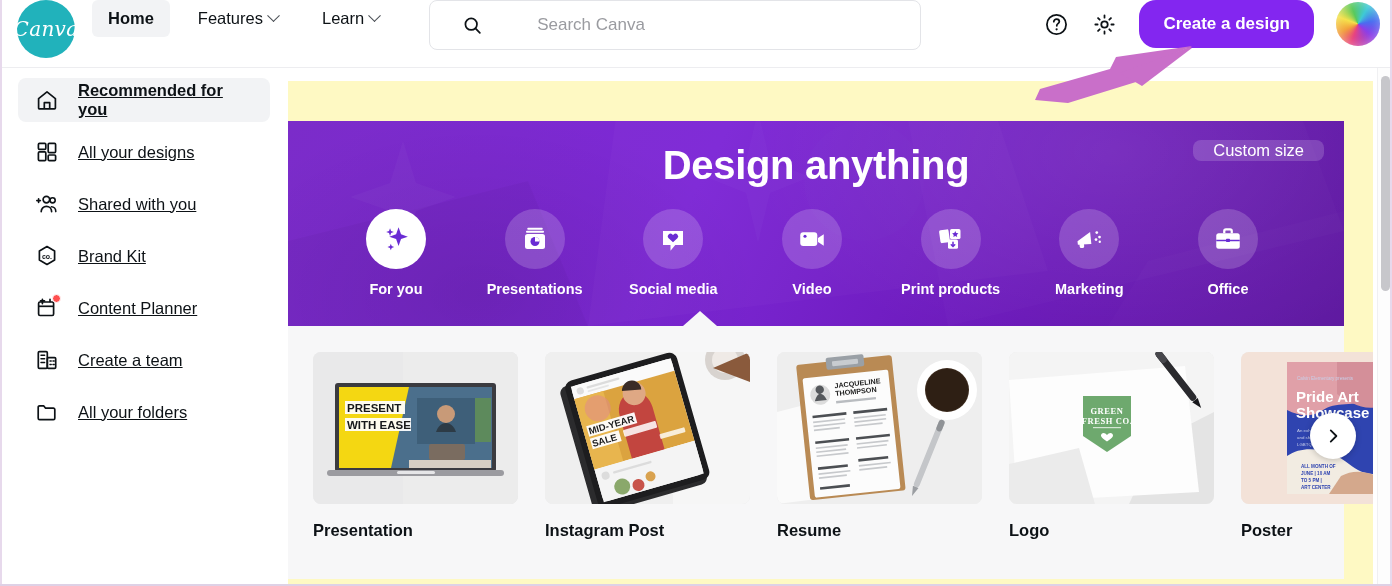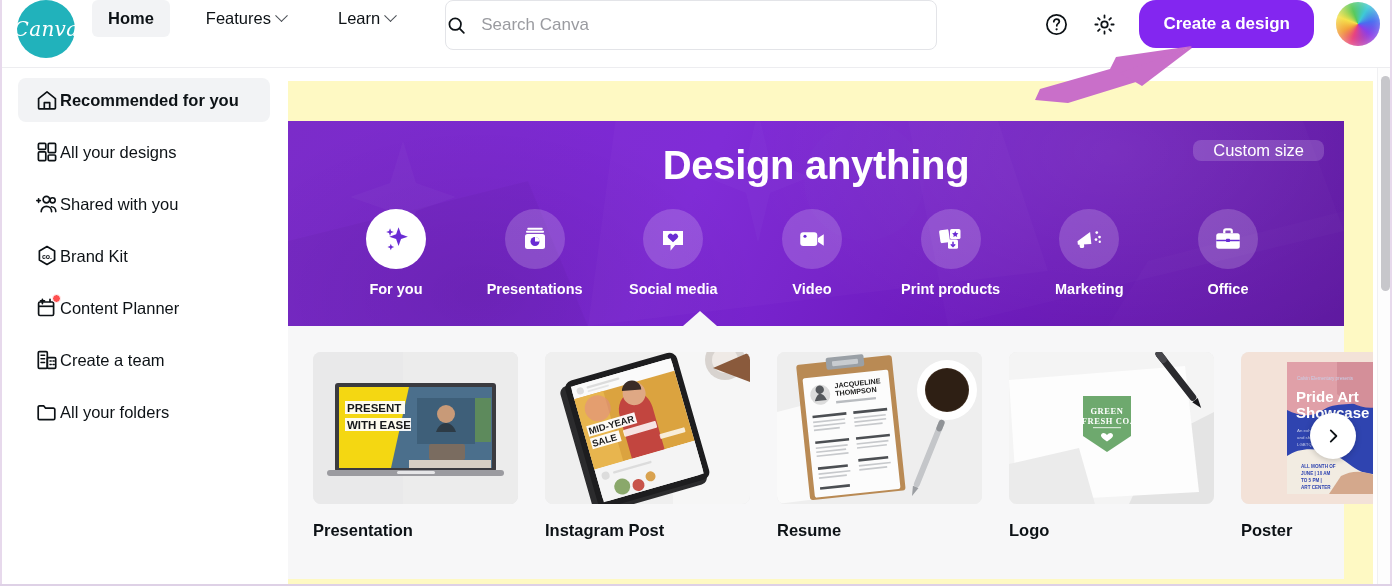--- a/index.html
+++ b/index.html
@@ -21,39 +21,40 @@
     z-index: 20;
   }
   .logo-wrap { width: 92px; display:flex; align-items:center; justify-content:center; }
   .logo {
     width: 58px; height: 58px; border-radius: 50%;
     background: #21b2bb;
     display:flex; align-items:center; justify-content:center;
     color:#fff; font-family:"DejaVu Serif", serif; font-style:italic;
     font-size: 20px; letter-spacing:0.3px;
   }
-  .nav { display:flex; align-items:center; gap: 20px; }
+  .nav { display:flex; align-items:center; gap: 12px; }
   .nav-item {
     display:flex; align-items:center; gap:6px;
     padding: 9px 16px; border-radius: 6px;
     font-size: 16.5px; color:#0d1216; cursor:pointer;
     white-space: nowrap;
   }
   .nav-item.active { background:#f2f3f5; font-weight: 700; }
   .caret {
     display:inline-block; width: 9px; height: 9px;
     border-right: 1.6px solid #4a4f55; border-bottom: 1.6px solid #4a4f55;
     transform: rotate(45deg) translate(-2px,-2px);
   }
   .search-wrap {
     margin-left: 34px;
     width: 492px; height: 50px;
     border: 1px solid #e3e4e8; border-radius: 8px;
-    display:flex; align-items:center; padding: 0 0;
+    display:flex; align-items:center; padding: 0 32px;
     background:#fff;
+    gap:40px;
   }
   .search-input {
     border:0; outline:0; flex:1; margin-left: 14px;
     font-size: 17px; font-family:"Liberation Sans", sans-serif;
     color:#0d1216; background:transparent;
   }
   .search-input::placeholder { color:#9a9ba0; }
   .header-right { margin-left: auto; display:flex; align-items:center; gap: 14px; padding-right: 12px; }
   .icon-btn { width: 34px; height:34px; display:flex; align-items:center; justify-content:center; cursor:pointer; border-radius:50%; }
   .btn-create {
@@ -81,24 +82,25 @@
     position:absolute; left: 1032px; top: 44px;
     width: 165px; height: 62px; z-index: 40; pointer-events:none;
   }
 
   
   .sidebar {
     position:absolute; top: 68px; left:0; width: 288px; height: 518px;
     background:#fff; padding: 10px 0 0 0;
   }
   .side-item {
-    display:flex; align-items:center; 
+    display:flex; align-items:center; gap: 18px;
     margin: 0 18px; padding: 12px 16px; border-radius: 8px;
     font-size: 16.5px; color:#0d1216; cursor:pointer;
     height: 44px;
+    text-decoration: underline;
   }
   .side-item + .side-item { margin-top: 8px; }
   .side-item.active { background:#f2f3f5; font-weight:700; }
   .side-ic { width: 26px; height:26px; flex:0 0 26px; position:relative;
              display:flex; align-items:center; justify-content:center; }
   .dot-badge {
     position:absolute; right:-1px; top:-1px;
     width: 9px; height:9px; border-radius:50%; background:#ff4f4f;
     border: 1.5px solid #fff;
   }

